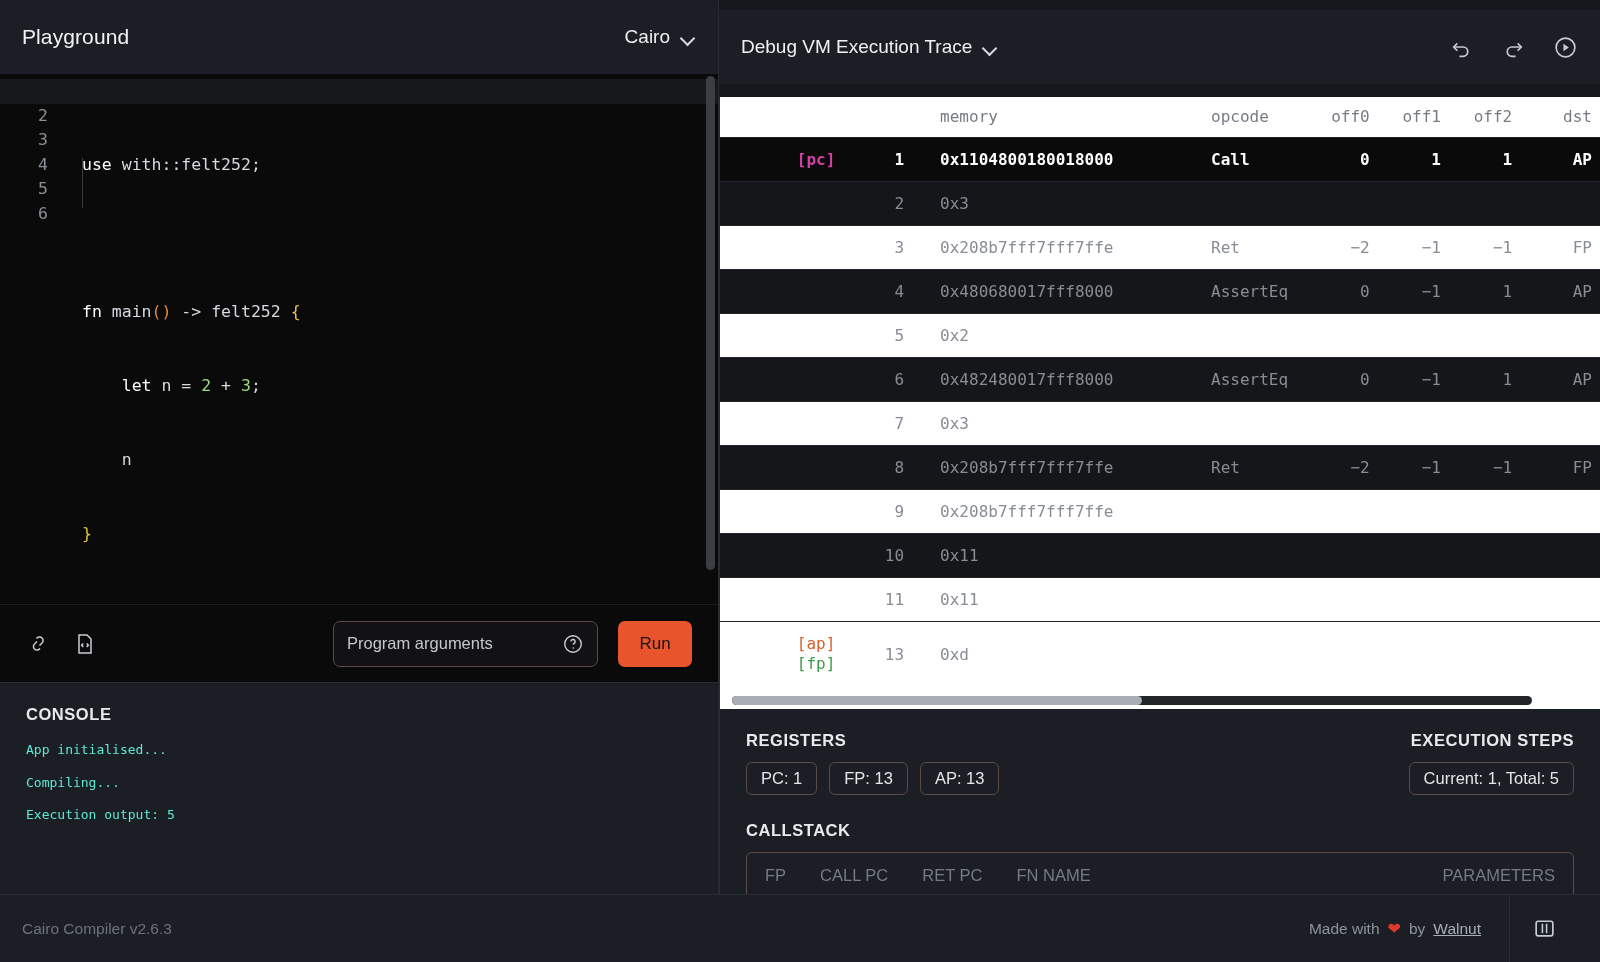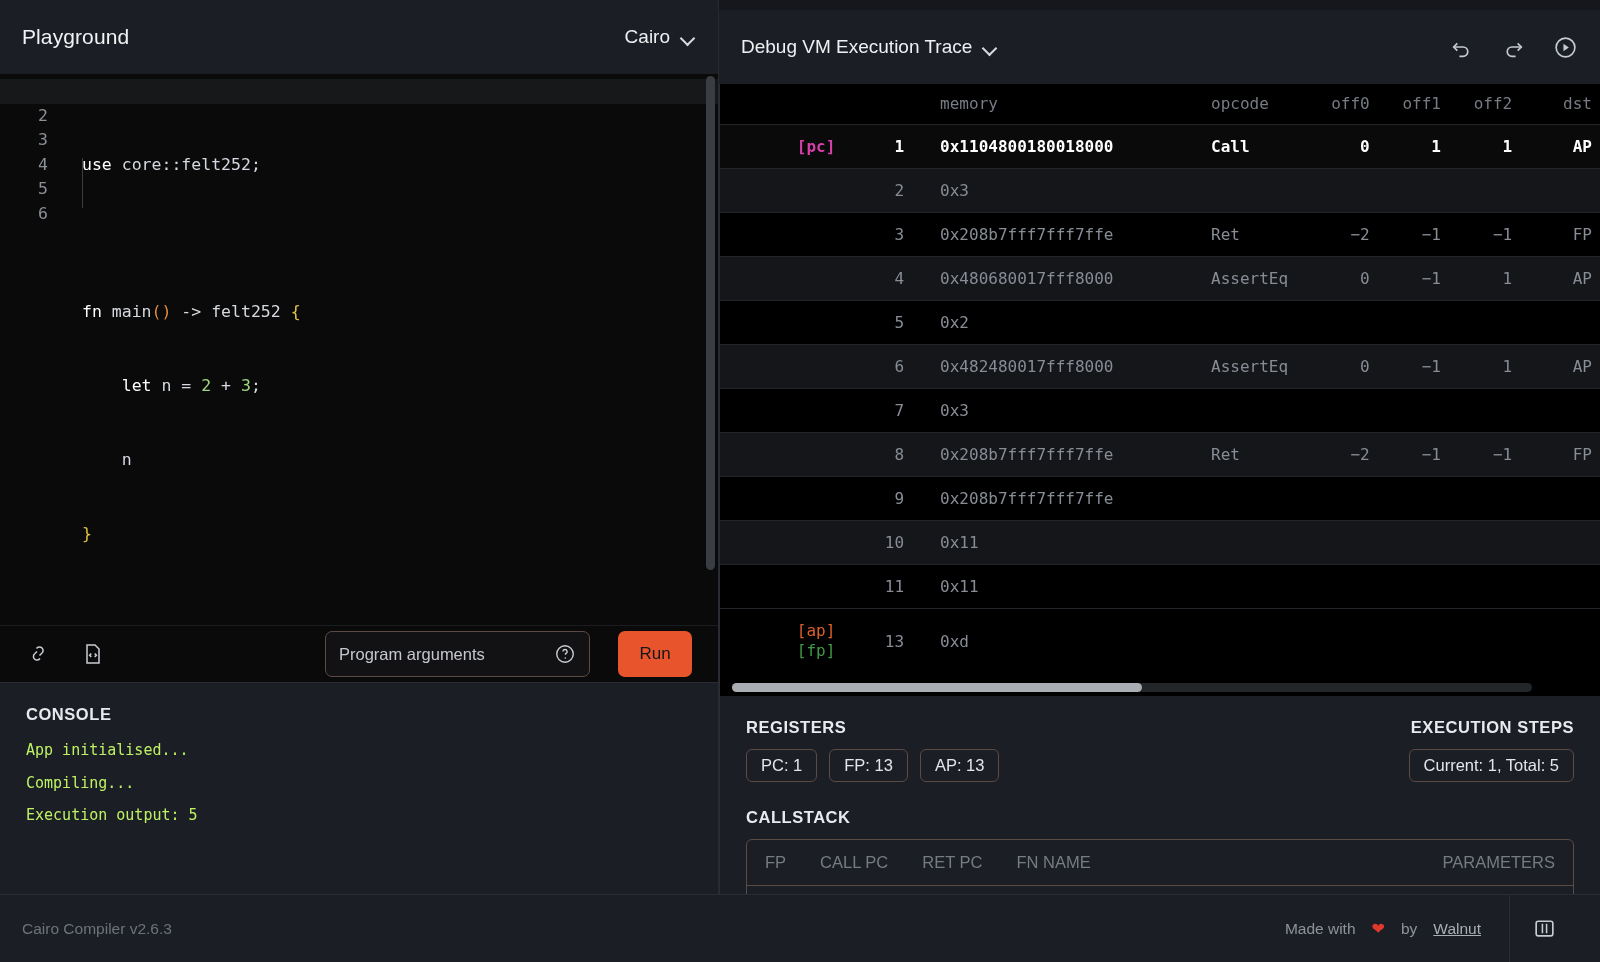--- a/index.html
+++ b/index.html
@@ -38,56 +38,56 @@
                  height: 24.6px; background: #17181a; }
   .kw { color: #ffffff; }
   .paren { color: #e08c42; }
   .brace { color: #e3c044; }
   .num { color: #9fd87f; }
   .indent-guide { position: absolute; left: 22px; top: 79px;
                   width: 1px; height: 50px; background: #3a3d42; }
   .ed-scroll { position: absolute; right: 3px; top: 2px; width: 9px;
                height: 494px; background: #3a3d41; border-radius: 5px; }
 
-  .toolbar { height: 57px; flex: none; background: #0a0a0b;
-             display: flex; align-items: center; padding: 3px 26px; gap: 28px;
+  .toolbar { height: 78px; flex: none; background: #0a0a0b;
+             display: flex; align-items: center; padding: 3px 26px; gap: 20px;
              border-top: 1px solid #1a1c20; }
   .tb-icon { width: 26px; height: 26px; display: flex; align-items: center;
              justify-content: center; cursor: pointer; }
   .args-box { width: 265px; height: 46px; border: 1px solid #5c4a45;
               border-radius: 7px; background: #121214; display: flex;
               align-items: center; padding: 0 13px; gap: 8px; cursor: text; }
   .args-ph { flex: 1; font-size: 16.5px; color: #c4c8cd; }
   .help-i { width: 22px; height: 22px; flex: none; cursor: pointer; }
   .run-btn { width: 74px; height: 46px; background: #e8542c; border-radius: 7px;
              border: none; color: #161616; font-size: 17px;
              font-family: "Liberation Sans", sans-serif; cursor: pointer;
              display: flex; align-items: center; justify-content: center; }
 
   .console { height: 212px; flex: none; background: #1b1e24;
              padding: 22px 26px 0 26px; overflow: hidden;
              border-top: 1px solid #282b31; }
   .console-title { font-size: 16.5px; color: #e7e9ec; letter-spacing: .55px;
                    margin-bottom: 10px; font-weight: bold; }
-  .console-line { font-family: "DejaVu Sans Mono", monospace; font-size: 15px;
-                  color: #bef264; line-height: 32.5px; }
+  .console-line { font-family: "DejaVu Sans Mono", monospace; font-size: 13px;
+                  color: #5eead4; line-height: 32.5px; }
 
   
   .right { flex: 1; display: flex; flex-direction: column; min-height: 0;
            background: #15171c; }
   .rheader { height: 74px; flex: none; background: #1b1e24;
              display: flex; align-items: center; padding: 0 22px; margin-top: 10px; }
   .panel-title { font-size: 19px; color: #eef0f2; }
   .hdr-icons { display: flex; align-items: center; gap: 26px; }
   .hdr-icon { width: 26px; height: 26px; cursor: pointer; display: flex;
               align-items: center; justify-content: center; }
 
-  .trace-wrap { flex: none; height: 612px; background: #000000;
+  .trace-wrap { flex: none; height: 612px; background: #ffffff;
                 position: relative; overflow: hidden;
-                border-left: 1px solid #2a2d33; }
+                border-left: 1px solid #2a2d33; margin-top: 13px; }
   table.trace { width: 880px; border-collapse: collapse;
                 font-family: "DejaVu Sans Mono", monospace; font-size: 16px; }
   table.trace th { font-weight: normal; color: #767b84; padding: 10px 0 11px 0;
                    text-align: right; }
   table.trace td { color: #878c95; padding: 12px 0; text-align: right;
                    border-top: 1px solid #212428; }
   .c-mark { width: 118px; text-align: right !important; padding-right: 14px !important; }
   .c-idx  { width: 50px;  padding-right: 0 !important; }
   .c-mem  { width: 260px; text-align: left !important; padding-left: 36px !important; }
   .c-op   { width: 120px; text-align: left !important; padding-left: 22px !important; }
@@ -120,21 +120,21 @@
   .cs-head { display: flex; align-items: center; padding: 13px 18px;
              font-size: 16.5px; color: #767b84; gap: 34px; }
   .cs-head .params { margin-left: auto; }
   .cs-row2 { border-top: 1px solid #5c4a45; height: 22px; }
 
   
   .footer { height: 68px; flex: none; background: #1b1e24;
             border-top: 1px solid #2a2d33; display: flex; align-items: center;
             padding: 0 22px; }
   .foot-left { font-size: 15.5px; color: #6e737b; }
-  .foot-right { display: flex; align-items: center; gap: 16px;
+  .foot-right { display: flex; align-items: center; gap: 8px;
                 font-size: 15.5px; color: #8e939b; }
   .heart { color: #e0382b; font-size: 16px; }
   .wal-link { color: #a9aeb6; text-decoration: underline; cursor: pointer; }
   .foot-sep { width: 1px; height: 68px; background: #2a2d33; margin-left: 28px; }
   .layout-btn { width: 68px; display: flex; align-items: center;
                 justify-content: center; cursor: pointer; }
 </style>
 </head>
 <body>
 
@@ -158,21 +158,21 @@
           <div class="gutter">
             <div>1</div>
             <div>2</div>
             <div>3</div>
             <div>4</div>
             <div>5</div>
             <div>6</div>
           </div>
           <div class="code">
             <div class="indent-guide"></div>
-            <div class="ln"><span class="kw">use</span><span> core::felt252;</span></div>
+            <div class="ln"><span class="kw">use</span><span> with::felt252;</span></div>
             <div class="ln">&nbsp;</div>
             <div class="ln"><span class="kw">fn</span><span> main</span><span class="paren">()</span><span> -&gt; felt252 </span><span class="brace">{</span></div>
             <div class="ln"><span>    </span><span class="kw">let</span><span> n = </span><span class="num">2</span><span> + </span><span class="num">3</span><span>;</span></div>
             <div class="ln"><span>    n</span></div>
             <div class="ln"><span class="brace">}</span></div>
           </div>
         </div>
         <div class="ed-scroll"></div>
       </div>
 

